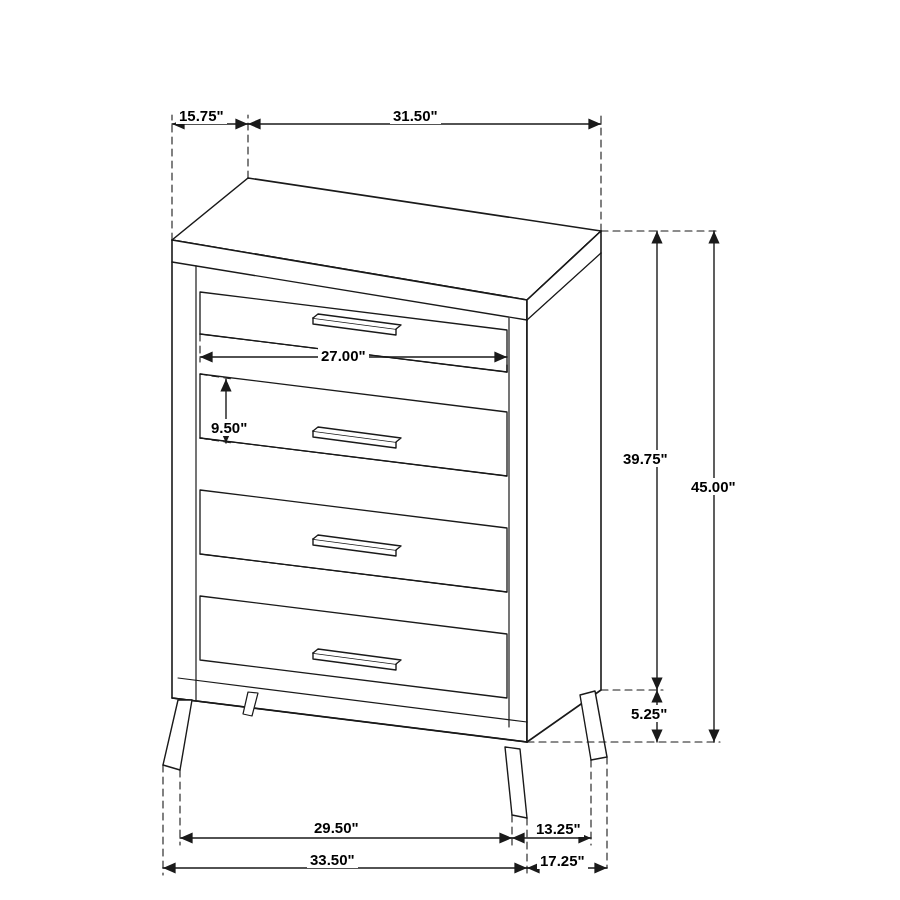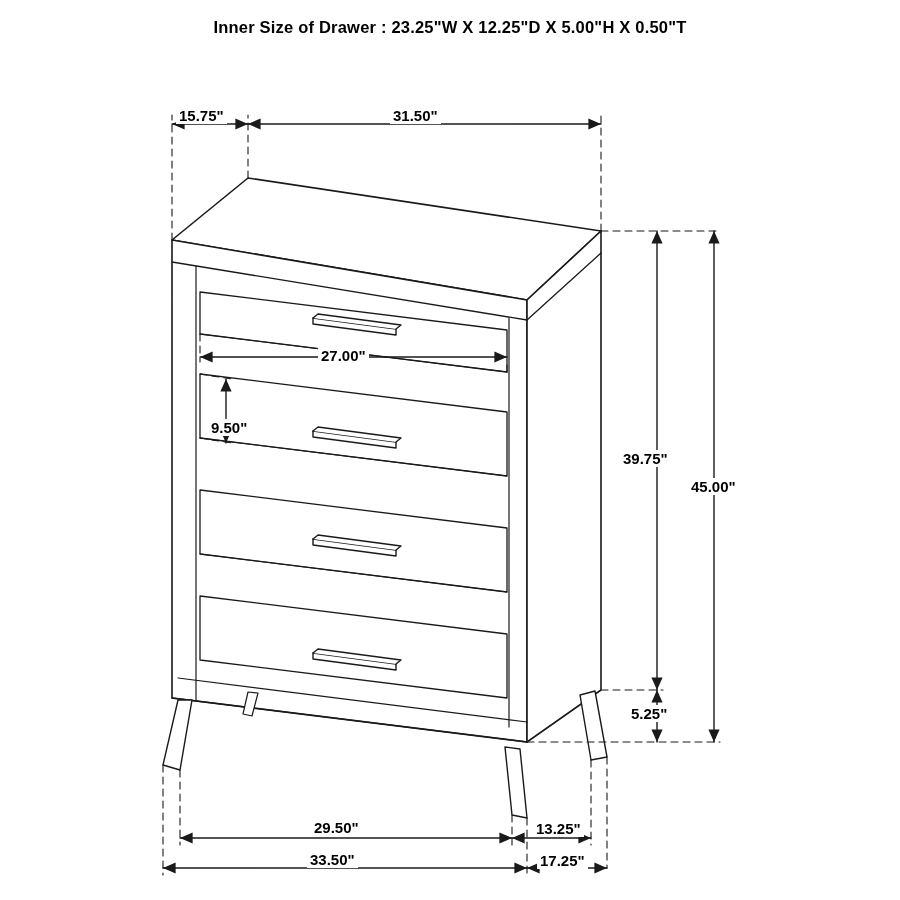--- a/index.html
+++ b/index.html
@@ -41,21 +41,20 @@
     background: #ffffff;
     padding: 0 3px;
     white-space: nowrap;
   }
 </style>
 </head>
 <body>
 
 <div id="page">
 
-  <div id="title">Inner Size of Drawer : 23.25"W X 12.25"D X 5.00"H X 0.50"T</div>
 
   <svg id="drawing" width="900" height="900" viewBox="0 0 900 900">
 
     <g fill="none" stroke="#1a1a1a" stroke-width="1.6" stroke-linejoin="round" stroke-linecap="round">
 
       <path d="M172 240 L248 178 L601 231 L527 300 Z" fill="#ffffff"></path>
 
       <path d="M172 240 L527 300 L527 742 L172 698 Z" fill="#ffffff"></path>
 
       <path d="M527 300 L601 231 L601 690 L527 742 Z" fill="#ffffff"></path>

